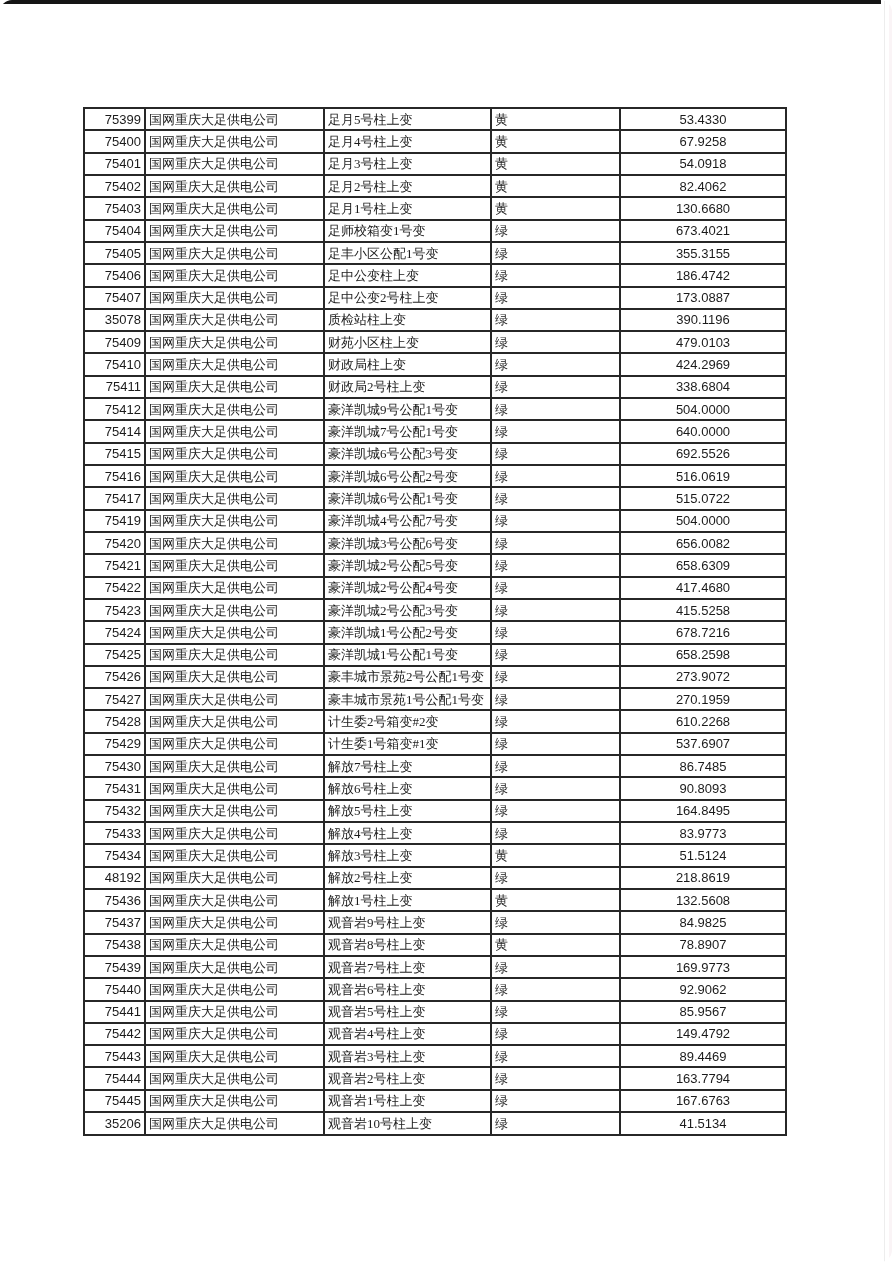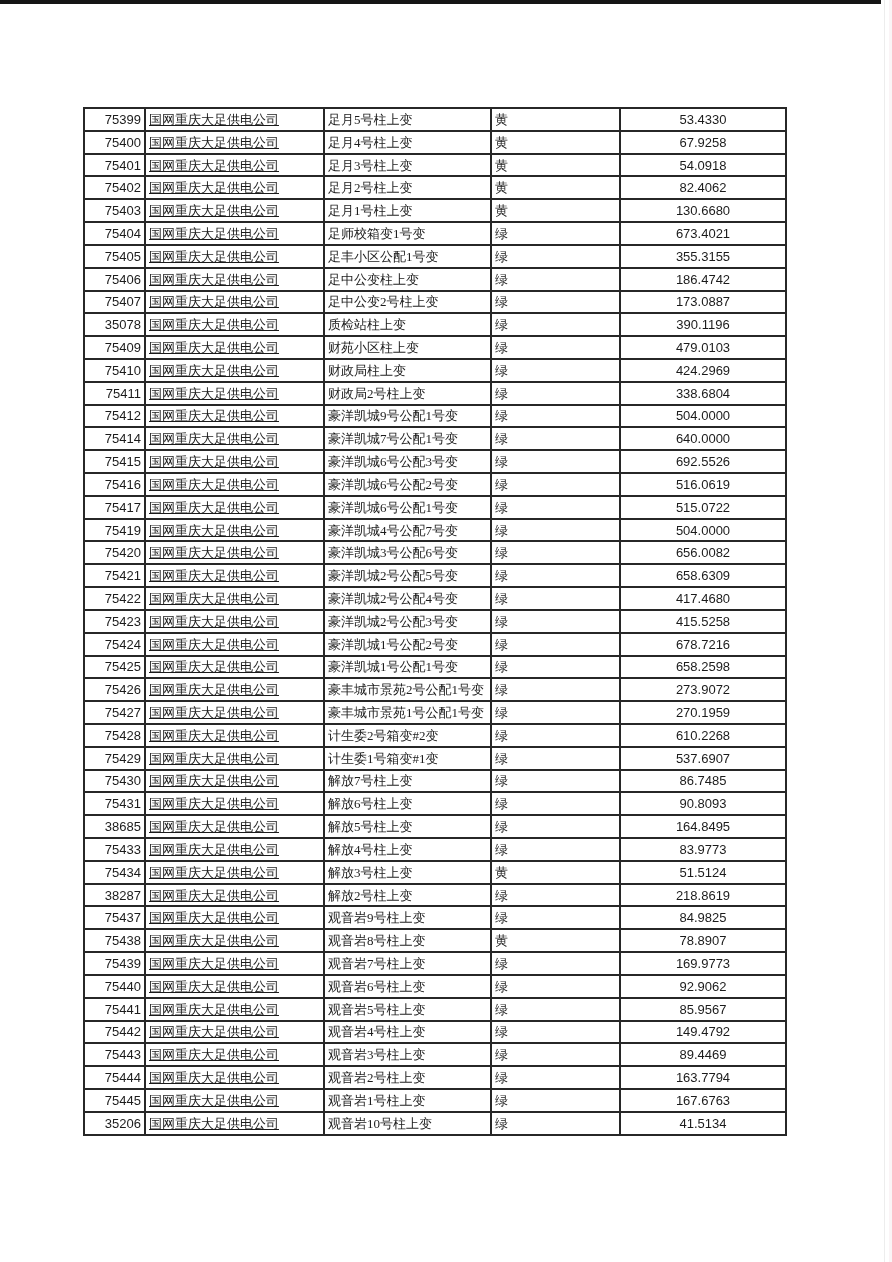--- a/index.html
+++ b/index.html
@@ -1,38 +1,38 @@
 <!DOCTYPE html>
 <html><head>
 <meta charset="utf-8">
 <style>
   html,body { margin:0; padding:0; }
   body {
     width:892px; height:1262px; background:#ffffff;
     font-family:"Liberation Sans","DejaVu Sans",sans-serif;
     -webkit-font-smoothing:antialiased;
   }
-  .page { position:relative; width:892px; height:1262px; background:#ffffff; overflow:hidden; }
+  .page { position:relative; width:892px; height:1262px; background:#ffffff; overflow:hidden;border-radius:12px; }
   .top-bar { position:absolute; left:0; top:0; width:881px; height:4px; background:#151515; }
   .right-line { position:absolute; left:884px; top:0; width:1px; height:1262px; background:#ededed; }
   .right-tint { position:absolute; left:889px; top:0; width:3px; height:1262px; background:#faf4f6; }
   table.grid {
     position:absolute; left:83px; top:107px;
     width:702px; height:1029px;
     border-collapse:collapse; table-layout:fixed;
   }
   table.grid td {
     border:2px solid #272727;
     padding:0 3px;
     font-size:13px; color:#1b1b1b;
     white-space:nowrap; overflow:hidden;
     vertical-align:middle; line-height:1;
   }
   td.c-id     { text-align:right;  padding-right:6px; }
-  td.c-company{ text-align:left;text-decoration:underline; }
+  td.c-company{ text-align:left; }
   td.c-name   { text-align:left;  padding-right:0;font-family:Liberation Serif, serif; }
   td.c-status { text-align:left; }
   td.c-value  { text-align:center; font-variant-numeric:tabular-nums;margin-left:32px; }
 </style>
 </head>
 <body>
 
 <div class="page">
   <div class="top-bar"></div>
   <div class="right-line"></div>
@@ -258,46 +258,53 @@
           <td class="c-value">86.7485</td>
         </tr>
         <tr>
           <td class="c-id">75431</td>
           <td class="c-company">国网重庆大足供电公司</td>
           <td class="c-name">解放6号柱上变</td>
           <td class="c-status">绿</td>
           <td class="c-value">90.8093</td>
         </tr>
         <tr>
-          <td class="c-id">38685</td>
+          <td class="c-id">75432</td>
           <td class="c-company">国网重庆大足供电公司</td>
           <td class="c-name">解放5号柱上变</td>
           <td class="c-status">绿</td>
           <td class="c-value">164.8495</td>
         </tr>
         <tr>
           <td class="c-id">75433</td>
           <td class="c-company">国网重庆大足供电公司</td>
           <td class="c-name">解放4号柱上变</td>
           <td class="c-status">绿</td>
           <td class="c-value">83.9773</td>
         </tr>
         <tr>
           <td class="c-id">75434</td>
           <td class="c-company">国网重庆大足供电公司</td>
           <td class="c-name">解放3号柱上变</td>
           <td class="c-status">黄</td>
           <td class="c-value">51.5124</td>
         </tr>
         <tr>
-          <td class="c-id">38287</td>
+          <td class="c-id">48192</td>
           <td class="c-company">国网重庆大足供电公司</td>
           <td class="c-name">解放2号柱上变</td>
           <td class="c-status">绿</td>
           <td class="c-value">218.8619</td>
+        </tr>
+        <tr>
+          <td class="c-id">75436</td>
+          <td class="c-company">国网重庆大足供电公司</td>
+          <td class="c-name">解放1号柱上变</td>
+          <td class="c-status">黄</td>
+          <td class="c-value">132.5608</td>
         </tr>
         <tr>
           <td class="c-id">75437</td>
           <td class="c-company">国网重庆大足供电公司</td>
           <td class="c-name">观音岩9号柱上变</td>
           <td class="c-status">绿</td>
           <td class="c-value">84.9825</td>
         </tr>
         <tr>
           <td class="c-id">75438</td>

